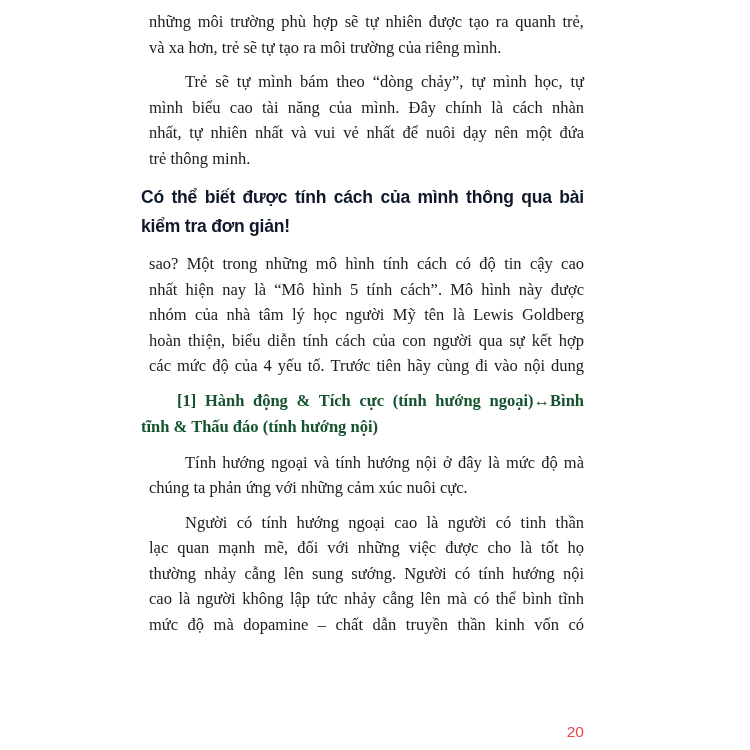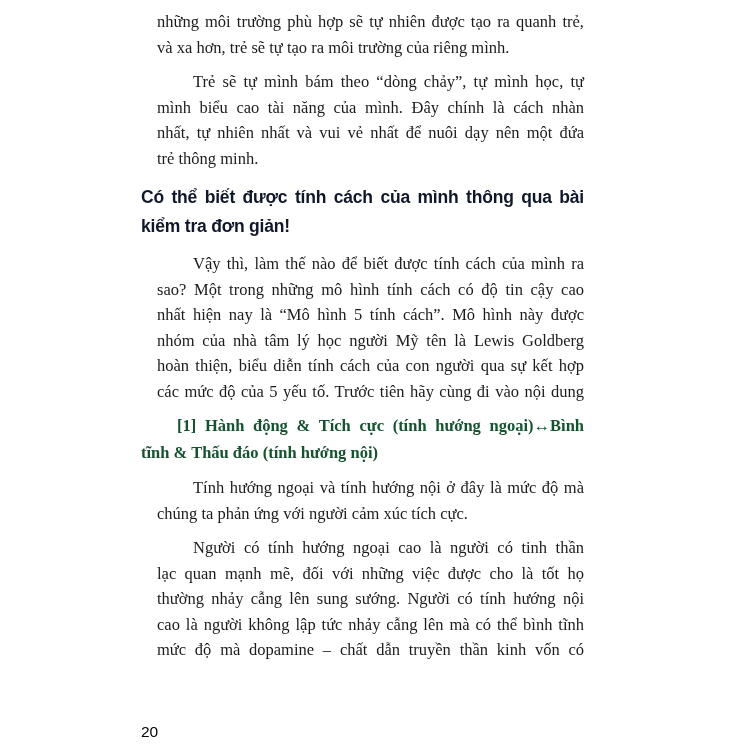--- a/index.html
+++ b/index.html
@@ -11,21 +11,21 @@
     overflow: hidden;
     font-family: "Liberation Serif", "DejaVu Serif", serif;
     color: #1b1b1b;
   }
   .text-column {
     position: absolute;
     left: 141px; top: 9px;
     width: 443px;
   }
   .para {
-    margin: 0 0 9px 16px;
+    margin: 0 0 9px 8px;
     font-size: 16.5px;
     line-height: 25.5px;
   }
   .line {
     display: block;
     white-space: nowrap;
     text-align: justify;
     text-align-last: justify;
   }
   .line.end { text-align-last: left; }
@@ -44,24 +44,24 @@
     font-weight: bold;
     font-size: 16.5px;
     line-height: 26.5px;
     color: #14532d;
     margin: 2px 0 9px 0;
   }
   .page-footer {
     position: absolute;
     left: 141px; bottom: 9px;
     width: 443px;
-    text-align: left;
+    text-align: right;
     font-family: "Liberation Sans", "DejaVu Sans", sans-serif;
     font-size: 15.5px;
-    color: #000000;
+    color: #ef4444;
   }
 </style>
 </head>
 <body>
 
 <div class="text-column">
 
   <p class="para">
     <span class="line">những môi trường phù hợp sẽ tự nhiên được tạo ra quanh trẻ,</span>
     <span class="line end">và xa hơn, trẻ sẽ tự tạo ra môi trường của riêng mình.</span>
@@ -70,36 +70,35 @@
   <p class="para">
     <span class="line ind">Trẻ sẽ tự mình bám theo “dòng chảy”, tự mình học, tự</span>
     <span class="line">mình biểu cao tài năng của mình. Đây chính là cách nhàn</span>
     <span class="line">nhất, tự nhiên nhất và vui vẻ nhất để nuôi dạy nên một đứa</span>
     <span class="line end">trẻ thông minh.</span>
   </p>
 
   <h2 class="section-heading">Có thể biết được tính cách của mình thông qua bài kiểm tra đơn giản!</h2>
 
   <p class="para">
-    <span class="line ind">Vậy thì, làm thế nào để biết được tính cách của mình ra</span>
     <span class="line">sao? Một trong những mô hình tính cách có độ tin cậy cao</span>
     <span class="line">nhất hiện nay là “Mô hình 5 tính cách”. Mô hình này được</span>
     <span class="line">nhóm của nhà tâm lý học người Mỹ tên là Lewis Goldberg</span>
     <span class="line">hoàn thiện, biểu diễn tính cách của con người qua sự kết hợp</span>
-    <span class="line">các mức độ của 5 yếu tố. Trước tiên hãy cùng đi vào nội dung</span>
+    <span class="line">các mức độ của 4 yếu tố. Trước tiên hãy cùng đi vào nội dung</span>
   </p>
 
   <h3 class="para subsection-heading">
     <span class="line ind">[1] Hành động &amp; Tích cực (tính hướng ngoại)↔Bình</span>
     <span class="line end">tĩnh &amp; Thấu đáo (tính hướng nội)</span>
   </h3>
 
   <p class="para">
     <span class="line ind">Tính hướng ngoại và tính hướng nội ở đây là mức độ mà</span>
-    <span class="line end">chúng ta phản ứng với người cảm xúc tích cực.</span>
+    <span class="line end">chúng ta phản ứng với những cảm xúc nuôi cực.</span>
   </p>
 
   <p class="para">
     <span class="line ind">Người có tính hướng ngoại cao là người có tinh thần</span>
     <span class="line">lạc quan mạnh mẽ, đối với những việc được cho là tốt họ</span>
     <span class="line">thường nhảy cẫng lên sung sướng. Người có tính hướng nội</span>
     <span class="line">cao là người không lập tức nhảy cẫng lên mà có thể bình tĩnh</span>
     <span class="line">mức độ mà dopamine – chất dẫn truyền thần kinh vốn có</span>
   </p>
 

